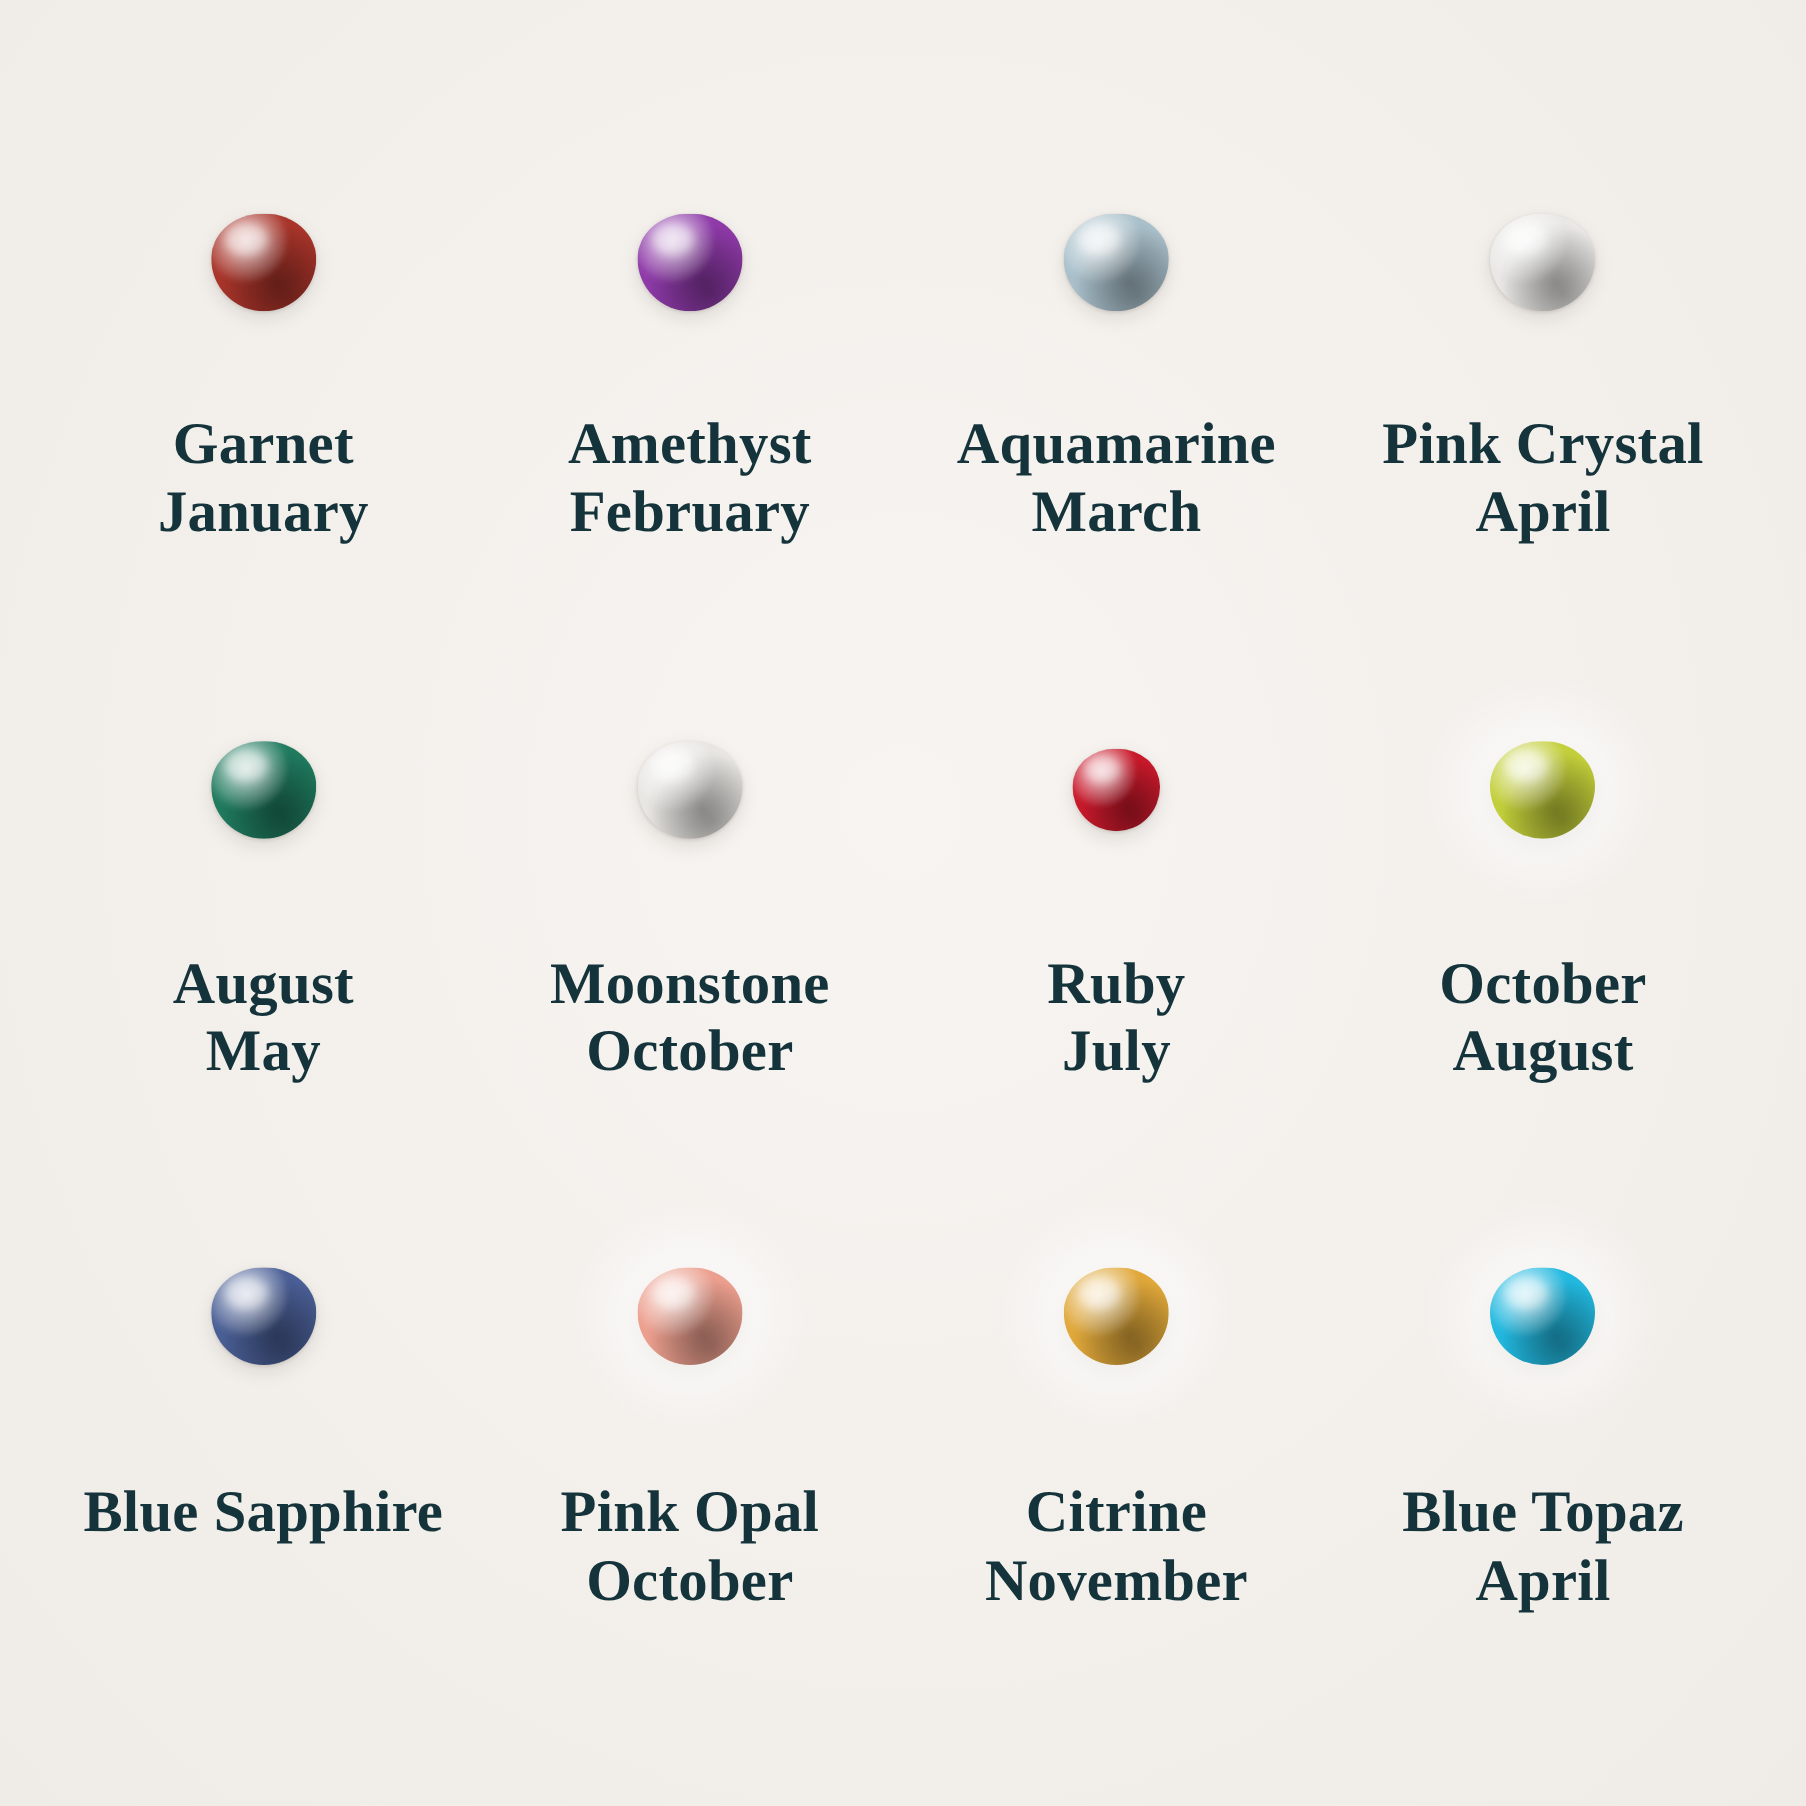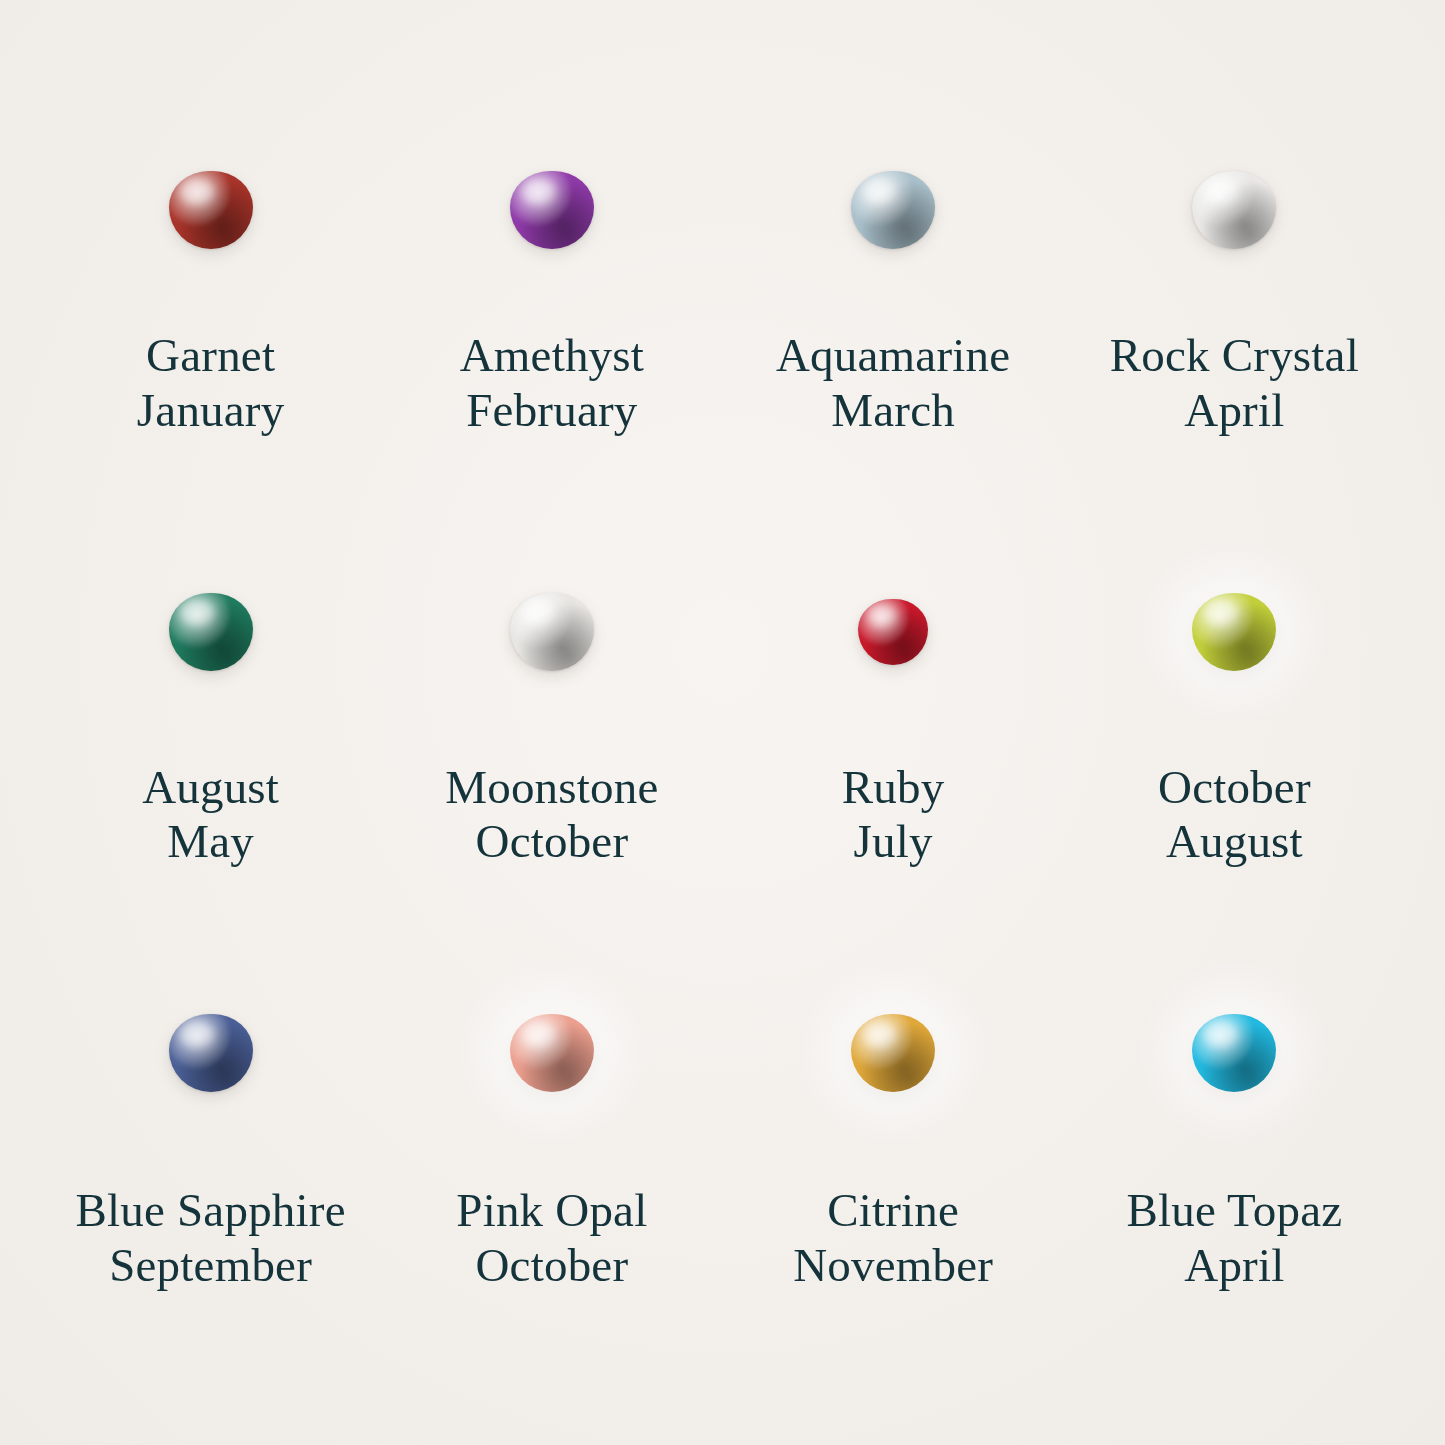--- a/index.html
+++ b/index.html
@@ -17,20 +17,21 @@
     position: relative;
     width: 1445px;
     height: 1445px;
     background:
       radial-gradient(ellipse at 50% 45%, #f7f4f1 0%, #f3f0ec 55%, #efebe7 100%);
     box-sizing: border-box;
     display: grid;
     grid-template-columns: repeat(4, 1fr);
     grid-template-rows: repeat(3, 1fr);
     padding: 120px 40px 60px 40px;
+    font-weight: bold;
   }
   .cell {
     position: relative;
     display: flex;
     flex-direction: column;
     align-items: center;
     justify-content: flex-start;
   }
   .bead-wrap {
     position: relative;
@@ -132,21 +133,21 @@
       <span class="gem-name">Aquamarine</span>
       <span class="gem-month">March</span>
     </div>
   </div>
 
   <div class="cell row-1">
     <div class="bead-wrap">
       <div class="bead" style="background: radial-gradient(at 34% 28%, rgba(255, 255, 255, 0.55) 0%, rgba(255, 255, 255, 0) 42%), radial-gradient(at 62% 70%, rgba(0, 0, 0, 0.28) 0%, rgba(0, 0, 0, 0) 62%), rgb(233, 232, 230);"></div>
     </div>
     <div class="labels" style="color: rgb(20, 51, 58);">
-      <span class="gem-name">Rock Crystal</span>
+      <span class="gem-name">Pink Crystal</span>
       <span class="gem-month">April</span>
     </div>
   </div>
 
   <div class="cell row-2">
     <div class="bead-wrap">
       <div class="bead" style="background: radial-gradient(at 34% 28%, rgba(255, 255, 255, 0.55) 0%, rgba(255, 255, 255, 0) 42%), radial-gradient(at 62% 70%, rgba(0, 0, 0, 0.28) 0%, rgba(0, 0, 0, 0) 62%), rgb(31, 122, 94);"></div>
     </div>
     <div class="labels" style="color: rgb(20, 51, 58);">
       <span class="gem-name">August</span>
@@ -183,21 +184,20 @@
       <span class="gem-month">August</span>
     </div>
   </div>
 
   <div class="cell row-3">
     <div class="bead-wrap">
       <div class="bead" style="background: radial-gradient(at 34% 28%, rgba(255, 255, 255, 0.55) 0%, rgba(255, 255, 255, 0) 42%), radial-gradient(at 62% 70%, rgba(0, 0, 0, 0.28) 0%, rgba(0, 0, 0, 0) 62%), rgb(74, 95, 150);"></div>
     </div>
     <div class="labels" style="color: rgb(20, 51, 58);">
       <span class="gem-name">Blue Sapphire</span>
-      <span class="gem-month">September</span>
     </div>
   </div>
 
   <div class="cell row-3">
     <div class="bead-wrap">
       <div class="bead glow" style="background: radial-gradient(at 34% 28%, rgba(255, 255, 255, 0.55) 0%, rgba(255, 255, 255, 0) 42%), radial-gradient(at 62% 70%, rgba(0, 0, 0, 0.28) 0%, rgba(0, 0, 0, 0) 62%), rgb(236, 159, 142);"></div>
     </div>
     <div class="labels" style="color: rgb(20, 51, 58);">
       <span class="gem-name">Pink Opal</span>
       <span class="gem-month">October</span>

